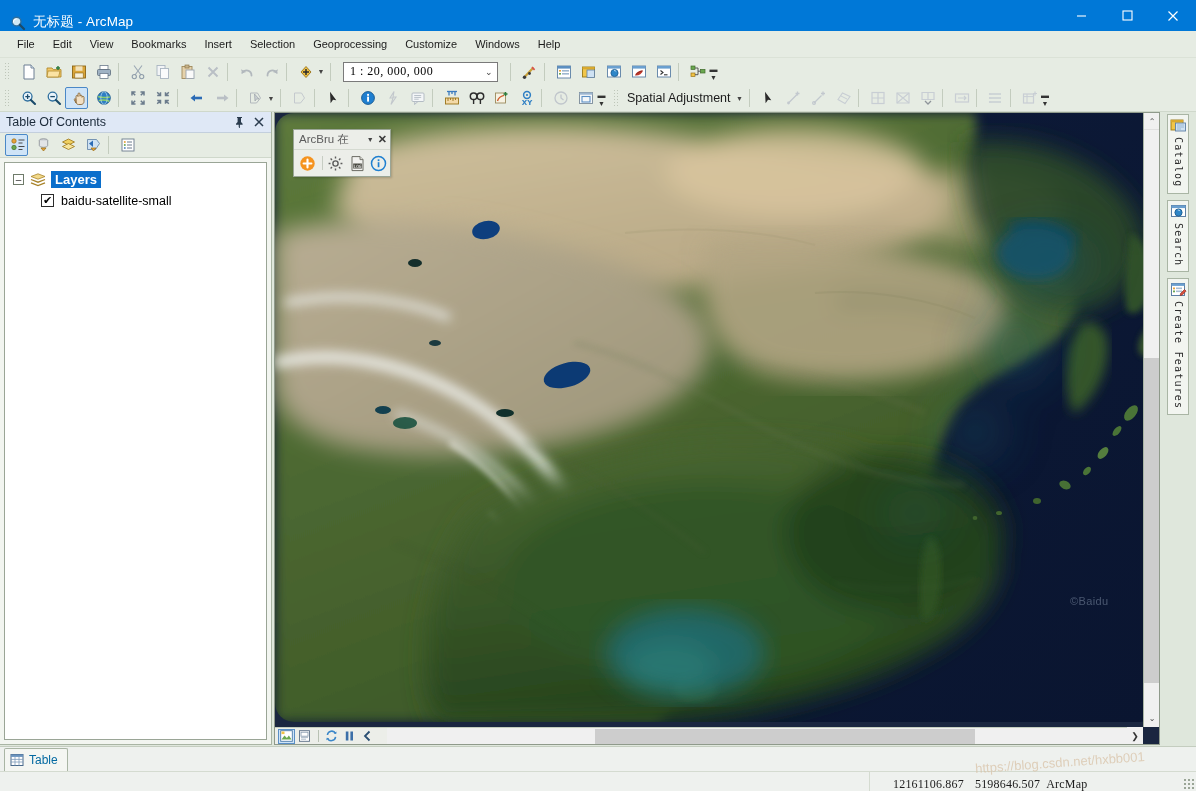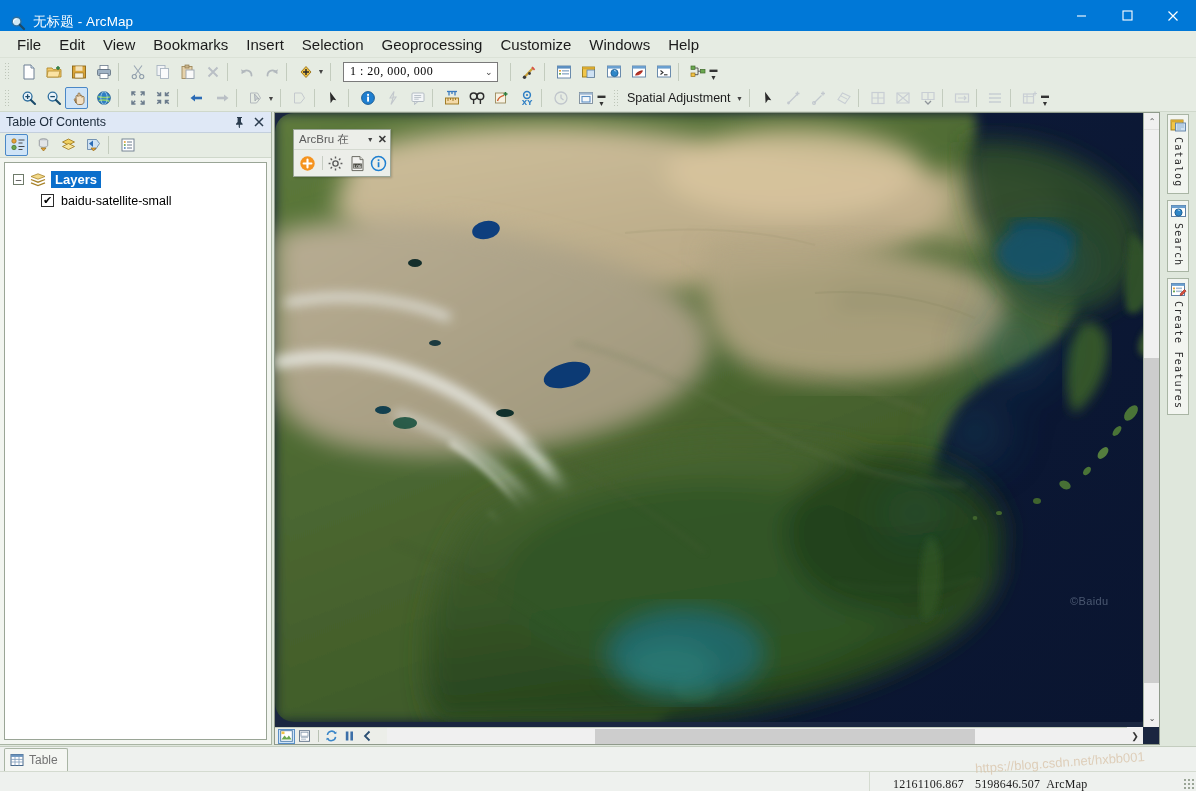--- a/index.html
+++ b/index.html
@@ -20,21 +20,21 @@
   .win-btns{ position:absolute; right:0; top:0; height:31px; display:flex;}
   .win-btn{ width:46px;height:31px;display:flex;align-items:center;justify-content:center;
     color:#fff; font-size:13px; line-height:1;}
 
   
   .menubar{
     position:absolute; left:0; top:31px; width:1196px; height:27px;
     background:#e6ece3; display:flex; align-items:center; padding-left:8px;
     border-bottom:1px solid #dbe2d7;
   }
-  .menu-item{ font-size:15px; color:#1b1b1b; padding:4px 9px; white-space:nowrap;}
+  .menu-item{ font-size:11px; color:#1b1b1b; padding:4px 9px; white-space:nowrap;}
 
   
   .tbrow{
     position:absolute; left:0; width:1196px; height:27px;
     background:#e6ece3; display:flex; align-items:center;
   }
   .tbrow.r1{ top:58px; }
   .tbrow.r2{ top:85px; border-bottom:1px solid #cfd8cb;}
   .grip{ width:7px; height:19px; margin:0 3px 0 4px;
     background-image: radial-gradient(#b9c2b4 40%, transparent 41%);
@@ -132,21 +132,21 @@
          display:flex; flex-direction:column; align-items:center; padding:3px 0 5px 0;}
   .rtab .ic{ width:17px;height:16px; margin-bottom:3px;}
   .rtab .lb{ writing-mode:vertical-rl; font-size:10px; color:#2b2b2b;
              letter-spacing:1.2px; font-family:"DejaVu Sans Mono", monospace;}
 
   
   .tabstrip{ position:absolute; left:0; top:746px; width:1196px; height:25px;
              background:#eef1ee; border-top:1px solid #c4cdbf;}
   .tabbtn{ position:absolute; left:4px; top:1px; height:23px; background:#f4f6f2;
            border:1px solid #a9b5a4; border-bottom:none; border-radius:2px 2px 0 0;
-           display:flex; align-items:center; padding:0 9px 0 5px; font-size:12px; color:#737373;}
+           display:flex; align-items:center; padding:0 9px 0 5px; font-size:12px; color:#0369a1;}
   .tabbtn .tic{ width:14px;height:14px;margin-right:5px;}
   .statusbar{ position:absolute; left:0; top:771px; width:1196px; height:20px;
               background:#eef1ee; border-top:1px solid #d4dbd0; display:flex; align-items:center;}
   .st-cell{ height:20px; border-right:1px solid #d4dbd0;}
   .st-coords{ position:absolute; left:893px; top:0; height:20px; display:flex;align-items:flex-end;
               font-size:12px; color:#1b1b1b; font-family:"Liberation Serif", serif; letter-spacing:.2px;}
   .st-grip{ position:absolute; right:2px; bottom:2px; width:11px;height:11px;
     background-image: radial-gradient(#9aa596 40%, transparent 41%);
     background-size:4px 4px;}
   .wm{ position:absolute; left:975px; top:755px; font-size:13px; color:#d9c3a8; opacity:.75;

